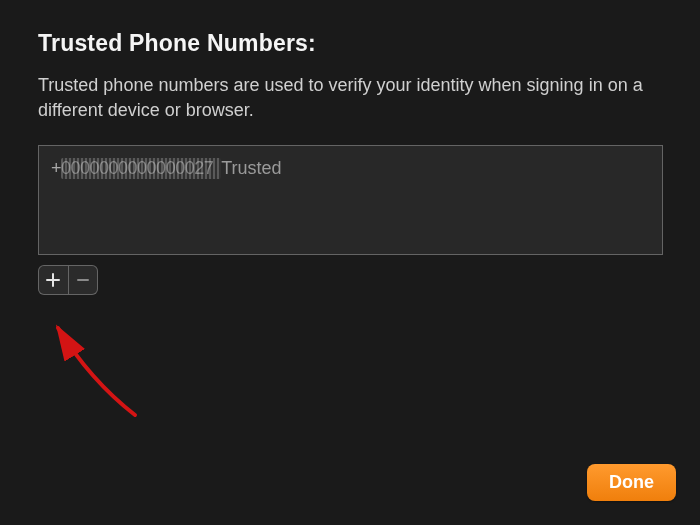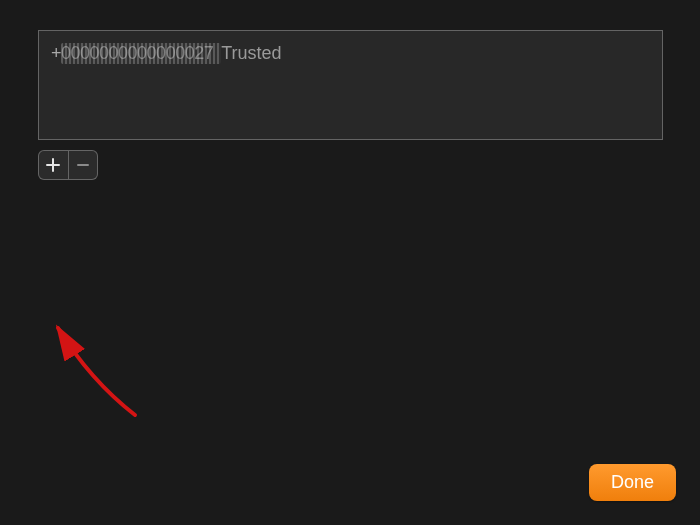--- a/index.html
+++ b/index.html
@@ -94,38 +94,40 @@
     .minus-btn {
       color: #8a8a8a;
     }
     .done-btn {
       position: absolute;
       right: 24px;
       bottom: 24px;
       background: linear-gradient(180deg, #ff9a2e 0%, #f07f0c 100%);
       color: #fff;
       font-size: 18px;
-      font-weight: 400;
+      font-weight: 700;
       border: none;
       border-radius: 8px;
       padding: 8px 22px;
       cursor: pointer;
       box-shadow: 0 1px 2px rgba(0,0,0,0.3);
     }
     .arrow-annotation {
       position: absolute;
       left: 40px;
       top: 320px;
       pointer-events: none;
     }
   </style>
 </head>
 <body>
 
 <div class="panel">
+  <h1 class="title">Trusted Phone Numbers:</h1>
+  <p class="description">Trusted phone numbers are used to verify your identity when signing in on a different device or browser.</p>
 
   <div class="listbox">
     <div class="phone-row">
       <span class="phone-number">
         <span>+0000000000000027</span>
         <span class="phone-blur-overlay"></span>
       </span>
       <span class="status">Trusted</span>
     </div>
   </div>

